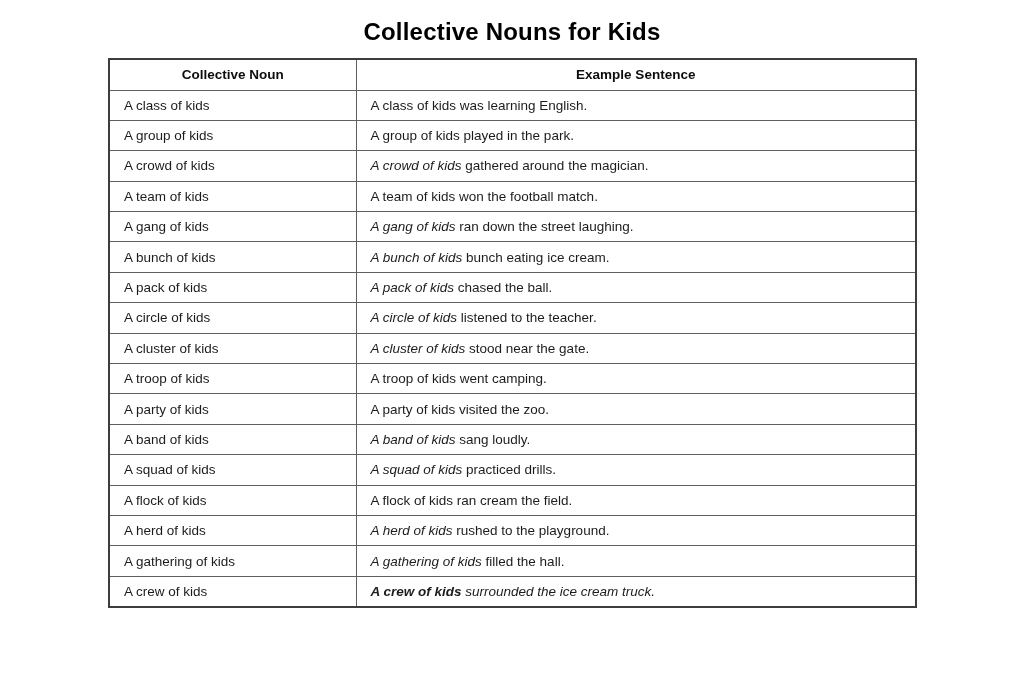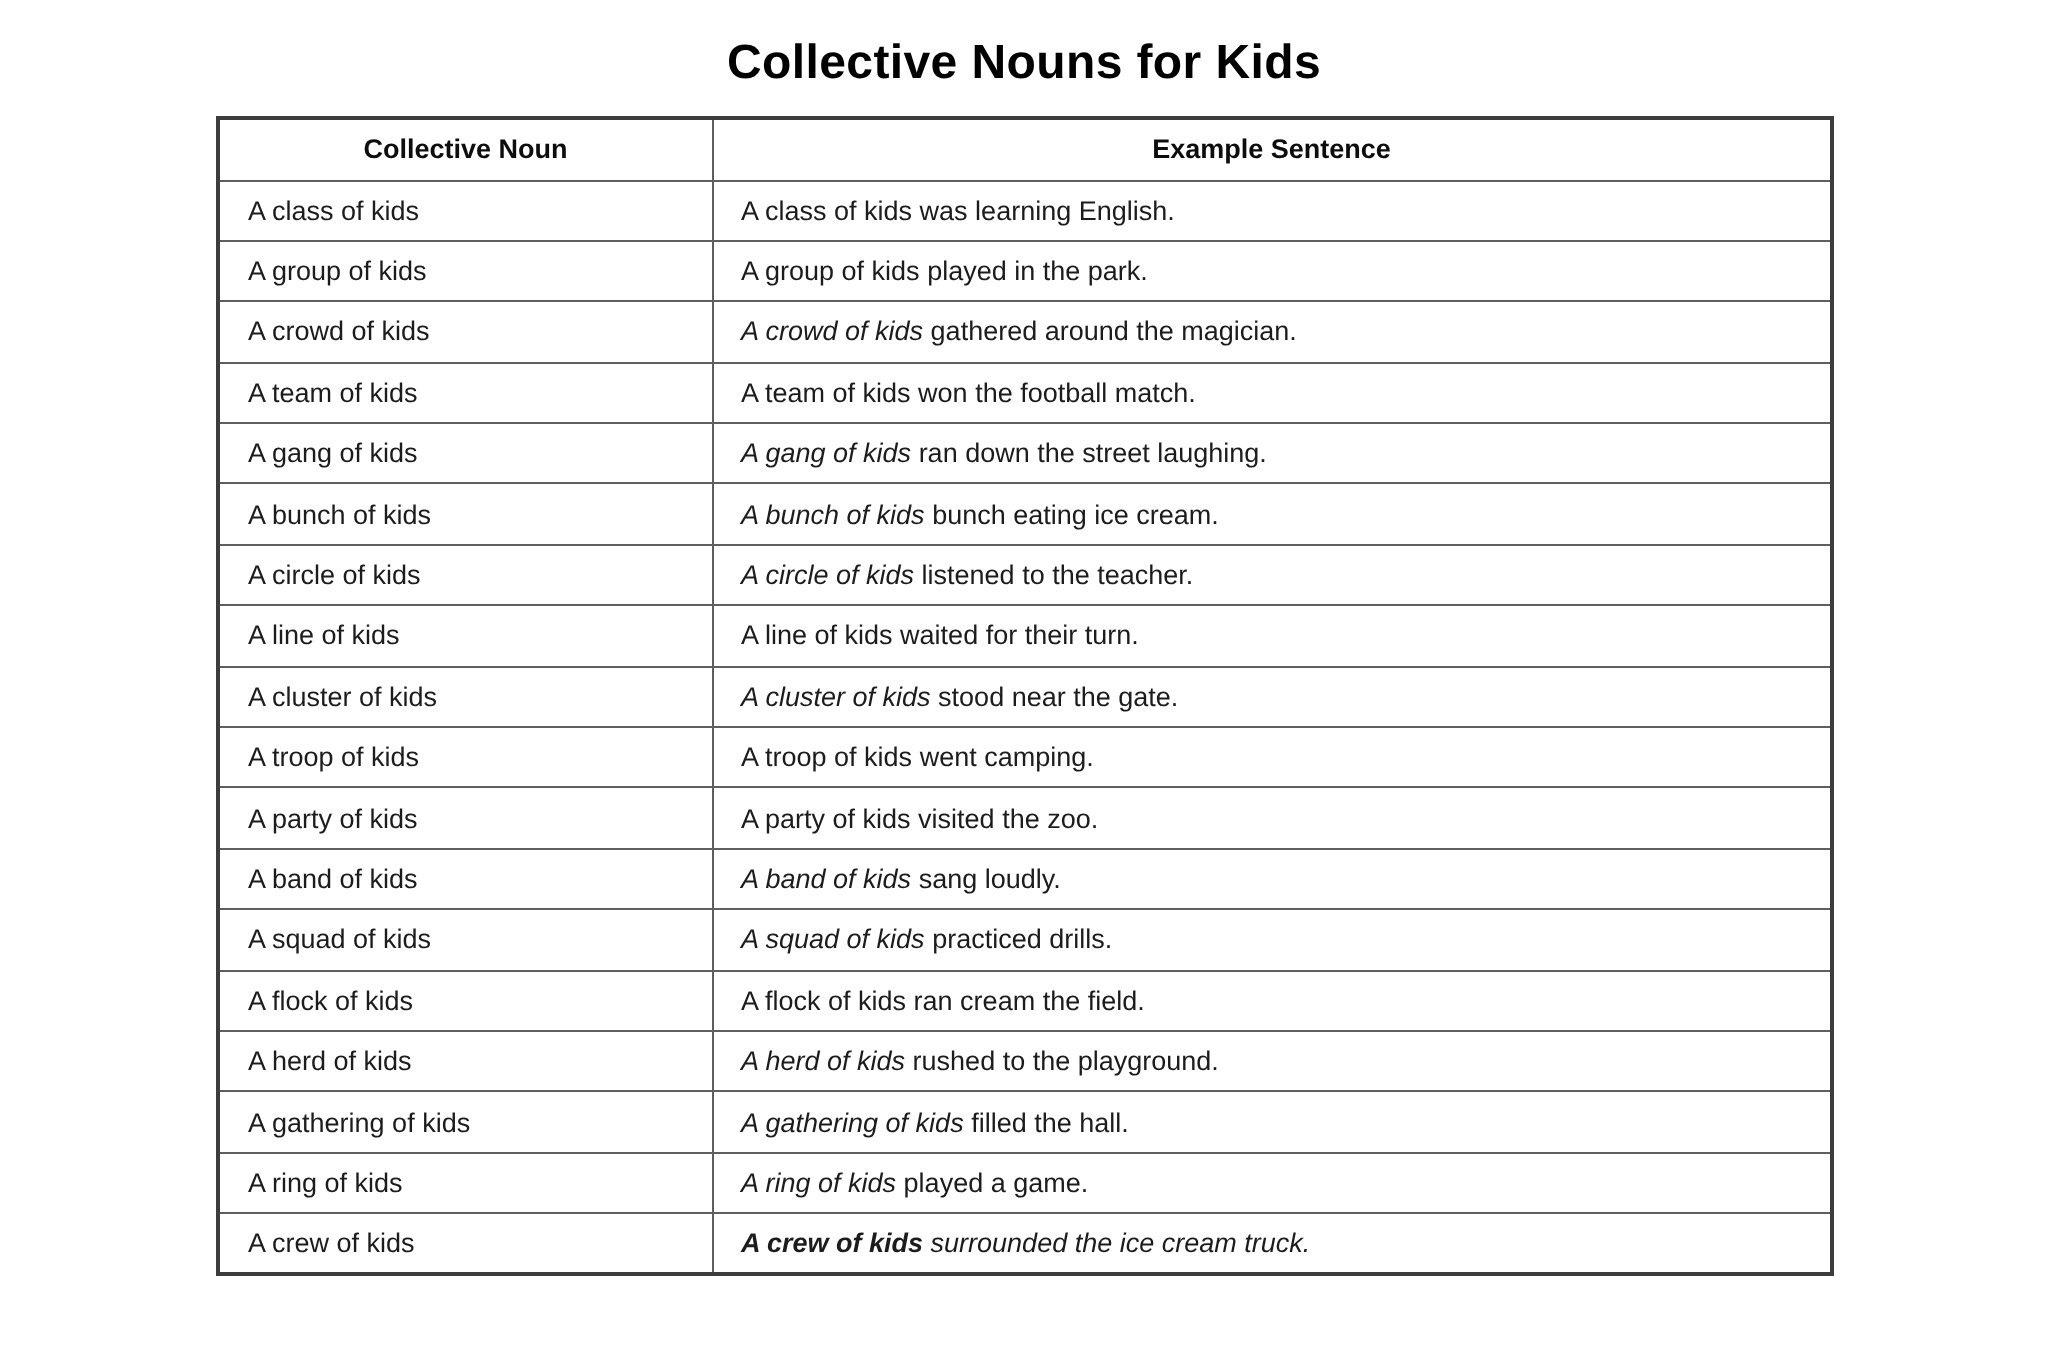--- a/index.html
+++ b/index.html
@@ -91,30 +91,30 @@
   <tr>
     <td class="cell-noun">A gang of kids</td>
     <td class="cell-sentence"><span class="seg-italic">A gang of kids</span><span class="seg-normal"> ran down the street laughing.</span></td>
   </tr>
 
   <tr>
     <td class="cell-noun">A bunch of kids</td>
     <td class="cell-sentence"><span class="seg-italic">A bunch of kids</span><span class="seg-normal"> bunch eating ice cream.</span></td>
   </tr>
 
+  <tr>
+    <td class="cell-noun">A pack of kids</td>
+    <td class="cell-sentence"><span class="seg-italic">A pack of kids</span><span class="seg-normal"> chased the ball.</span></td>
+  </tr>
 
   <tr>
     <td class="cell-noun">A circle of kids</td>
     <td class="cell-sentence"><span class="seg-italic">A circle of kids</span><span class="seg-normal"> listened to the teacher.</span></td>
   </tr>
 
-  <tr>
-    <td class="cell-noun">A line of kids</td>
-    <td class="cell-sentence"><span class="seg-normal">A line of kids</span><span class="seg-normal"> waited for their turn.</span></td>
-  </tr>
 
   <tr>
     <td class="cell-noun">A cluster of kids</td>
     <td class="cell-sentence"><span class="seg-italic">A cluster of kids</span><span class="seg-normal"> stood near the gate.</span></td>
   </tr>
 
   <tr>
     <td class="cell-noun">A troop of kids</td>
     <td class="cell-sentence"><span class="seg-normal">A troop of kids</span><span class="seg-normal"> went camping.</span></td>
   </tr>
@@ -142,24 +142,20 @@
   <tr>
     <td class="cell-noun">A herd of kids</td>
     <td class="cell-sentence"><span class="seg-italic">A herd of kids</span><span class="seg-normal"> rushed to the playground.</span></td>
   </tr>
 
   <tr>
     <td class="cell-noun">A gathering of kids</td>
     <td class="cell-sentence"><span class="seg-italic">A gathering of kids</span><span class="seg-normal"> filled the hall.</span></td>
   </tr>
 
-  <tr>
-    <td class="cell-noun">A ring of kids</td>
-    <td class="cell-sentence"><span class="seg-italic">A ring of kids</span><span class="seg-normal"> played a game.</span></td>
-  </tr>
 
   <tr>
     <td class="cell-noun">A crew of kids</td>
     <td class="cell-sentence"><span class="seg-bold-italic">A crew of kids</span><span class="seg-italic"> surrounded the ice cream truck.</span></td>
   </tr>
 </tbody>
   </table>
 </div>
 
 </body></html>

